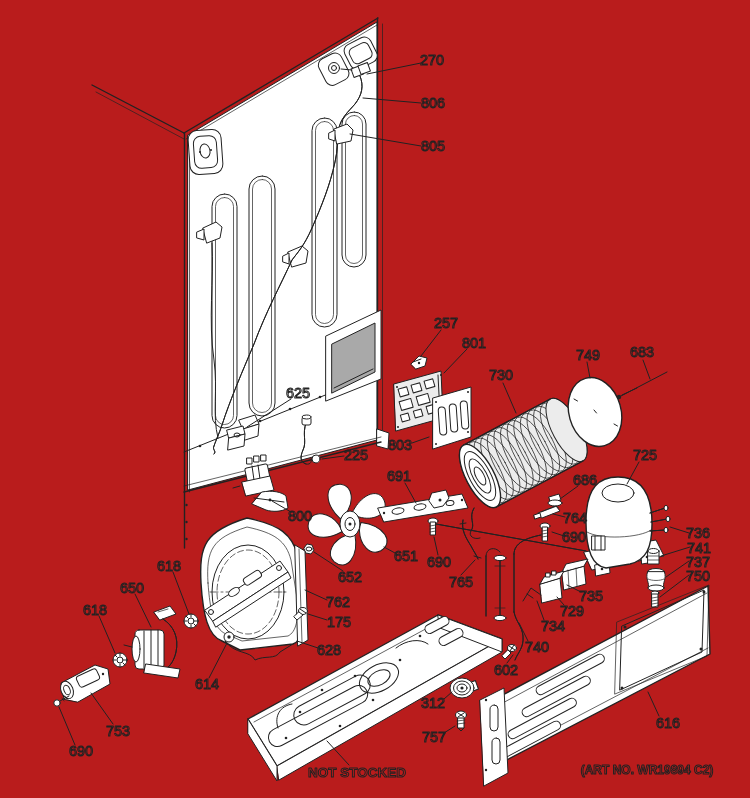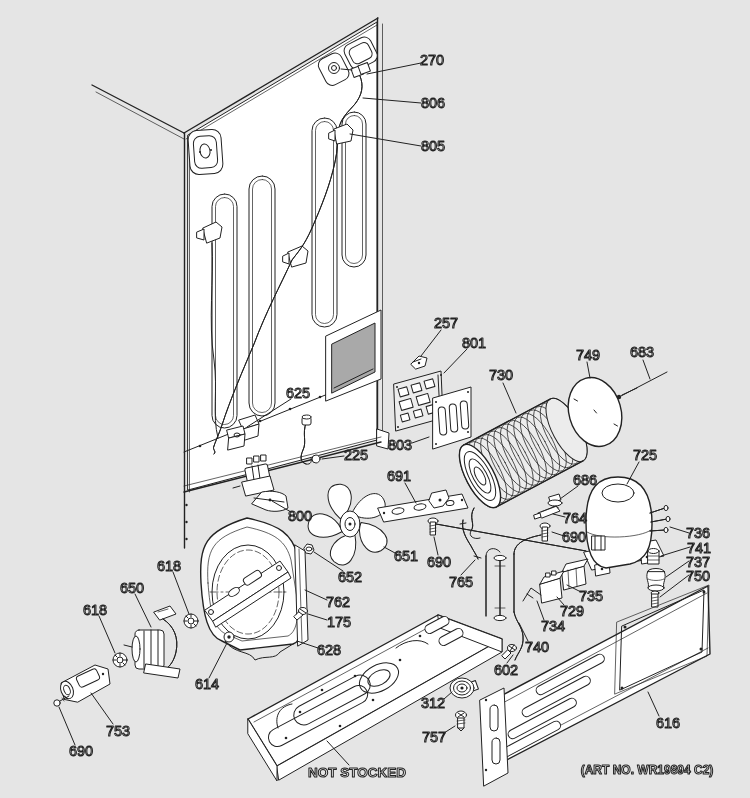--- a/index.html
+++ b/index.html
@@ -1,16 +1,16 @@
 <!DOCTYPE html>
 <html><head>
 <meta charset="utf-8">
 <style>
   html,body{margin:0;padding:0;background:#fff;}
-  #stage{position:relative;width:750px;height:798px;background:#e5e5e5;overflow:hidden;
+  #stage{position:relative;width:750px;height:798px;background:#b91c1c;overflow:hidden;
          font-family:"Liberation Sans",sans-serif;}
   svg{position:absolute;left:0;top:0;}
   svg .s *{stroke:#222;stroke-width:1;fill:none;stroke-linecap:round;stroke-linejoin:round;}
   svg .s .w{fill:#fff;}
   svg .s .g{fill:#ececec;}
   svg .s .d{fill:#a9a9a9;}
   svg .s .dot{fill:#222;stroke:none;}
   svg .s .thin{stroke-width:.7;}
   svg .s .bold{stroke-width:1.4;}
   .lbl{font:14.5px "Liberation Sans",sans-serif;fill:#111;stroke:none;}

